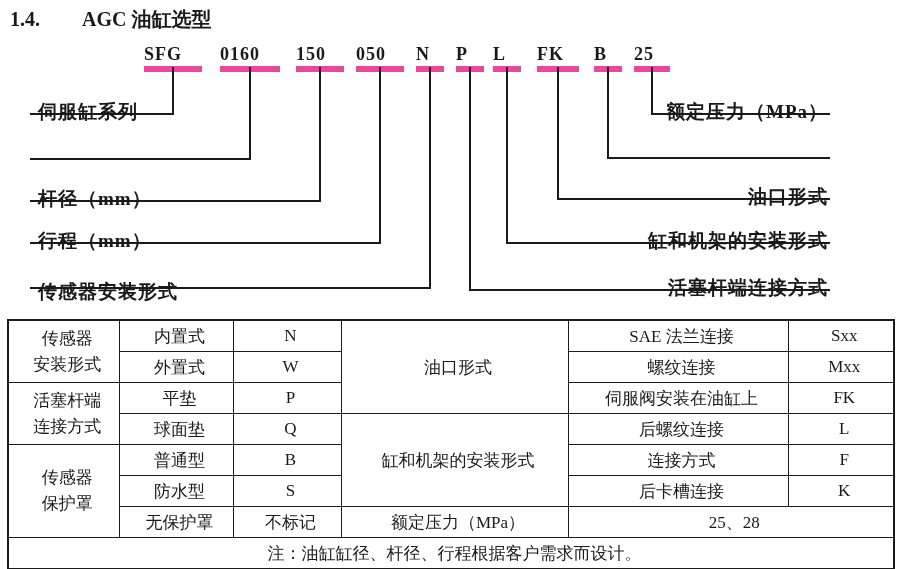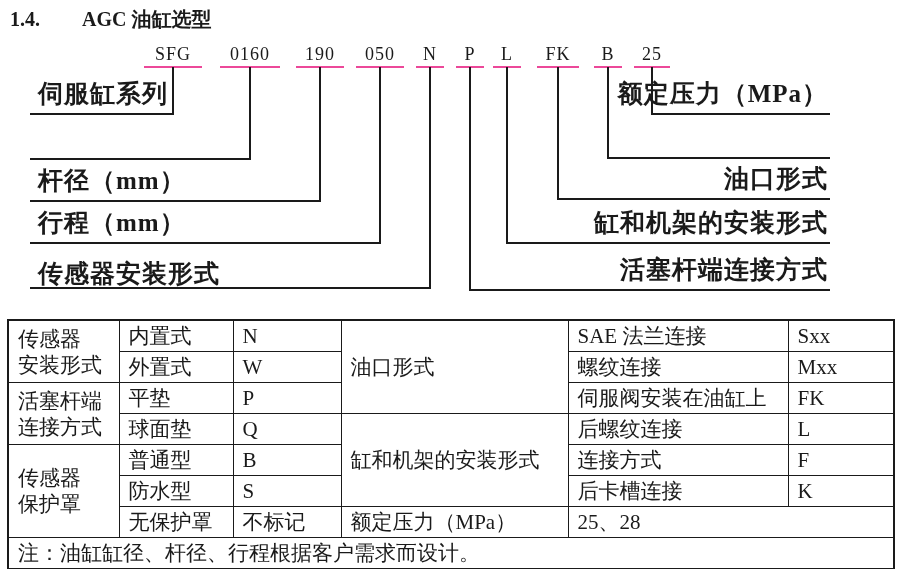--- a/index.html
+++ b/index.html
@@ -7,55 +7,56 @@
     width:900px;height:569px;position:relative;background:#ffffff;
     font-family:"Liberation Serif","DejaVu Serif",serif;color:#1a1a1a;
     overflow:hidden;
   }
   .page{position:absolute;inset:0;}
   
   .title{position:absolute;left:10px;top:6px;font-size:20px;font-weight:bold;white-space:pre;}
   .title .num{margin-right:42px;}
   
   .seg{
-    position:absolute;top:44px;height:20px;font-size:18px;font-weight:normal;
-    text-align:center;line-height:20px;padding-bottom:2px;
-    border-bottom:2px solid #ec4899;letter-spacing:1px;
+    position:absolute;top:44px;height:20px;font-size:18px;font-weight:bold;
+    text-align:left;line-height:20px;padding-bottom:2px;
+    border-bottom:6px solid #ec4899;letter-spacing:1px;
   }
   .vline{position:absolute;width:2px;background:#1a1a1a;}
   .hline{position:absolute;height:2px;background:#1a1a1a;}
   .dlabel{
-    position:absolute;font-size:25px;font-weight:bold;line-height:24px;
-    white-space:nowrap;letter-spacing:1px;
+    position:absolute;font-size:19px;font-weight:bold;line-height:24px;
+    white-space:nowrap;letter-spacing:1px;margin-top:18px;
   }
   .dlabel.right{text-align:right;}
   
   table.sel{
     position:absolute;left:7px;top:319px;width:886px;
     border-collapse:collapse;table-layout:fixed;
-    font-size:21px;
+    font-size:17px;
+    text-align:center;
   }
   table.sel td{
     border:1px solid #1a1a1a;height:30px;vertical-align:middle;
     padding:0 2px 0 9px;overflow:hidden;
   }
   table.sel{border:2px solid #1a1a1a;}
   td.cat{white-space:pre-line;line-height:26px;}
   td.note{height:27px;}
 </style>
 </head>
 <body>
 
 <div class="page">
 
   <div class="title"><span class="num">1.4.</span><span>AGC 油缸选型</span></div>
 
   <div class="seg" style="left:144px;width:58px;">SFG</div>
   <div class="seg" style="left:220px;width:60px;">0160</div>
-  <div class="seg" style="left:296px;width:48px;">190</div>
+  <div class="seg" style="left:296px;width:48px;">150</div>
   <div class="seg" style="left:356px;width:48px;">050</div>
   <div class="seg" style="left:416px;width:28px;">N</div>
   <div class="seg" style="left:456px;width:28px;">P</div>
   <div class="seg" style="left:493px;width:28px;">L</div>
   <div class="seg" style="left:537px;width:42px;">FK</div>
   <div class="seg" style="left:594px;width:28px;">B</div>
   <div class="seg" style="left:634px;width:36px;">25</div>
 
   <div class="vline" style="left:172px;top:67px;height:48px;"></div>
   <div class="vline" style="left:249px;top:67px;height:93px;"></div>

